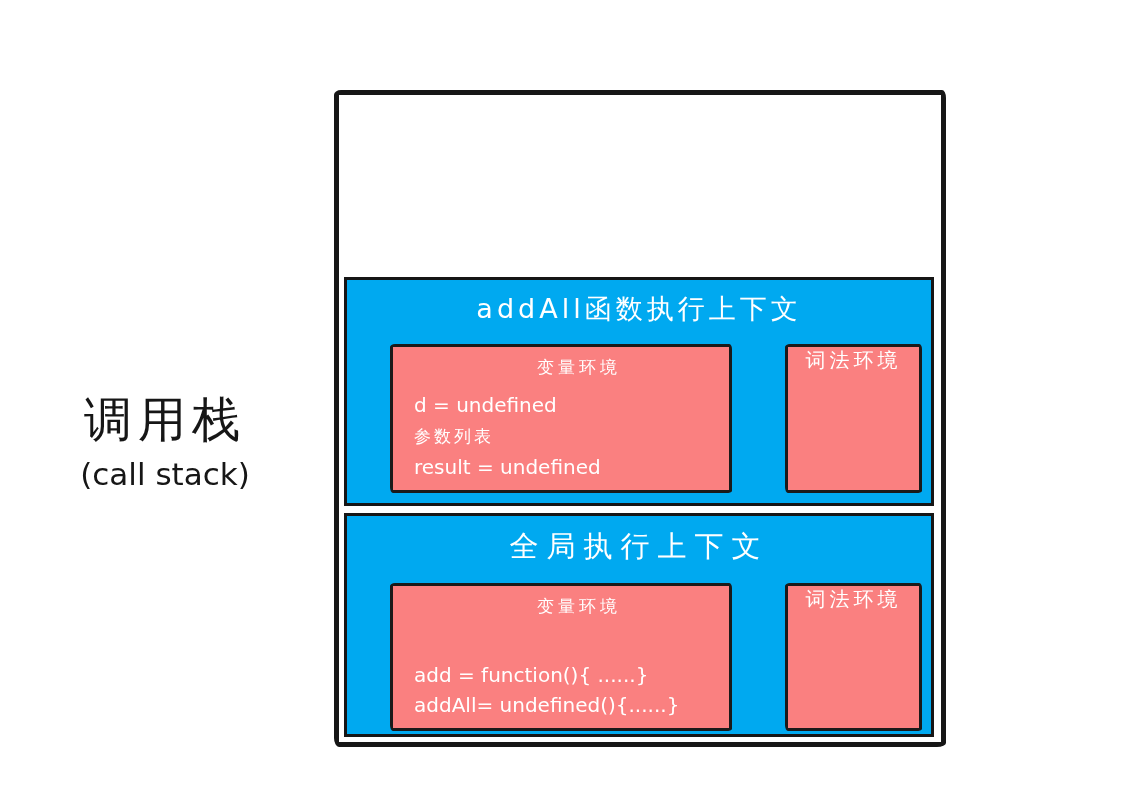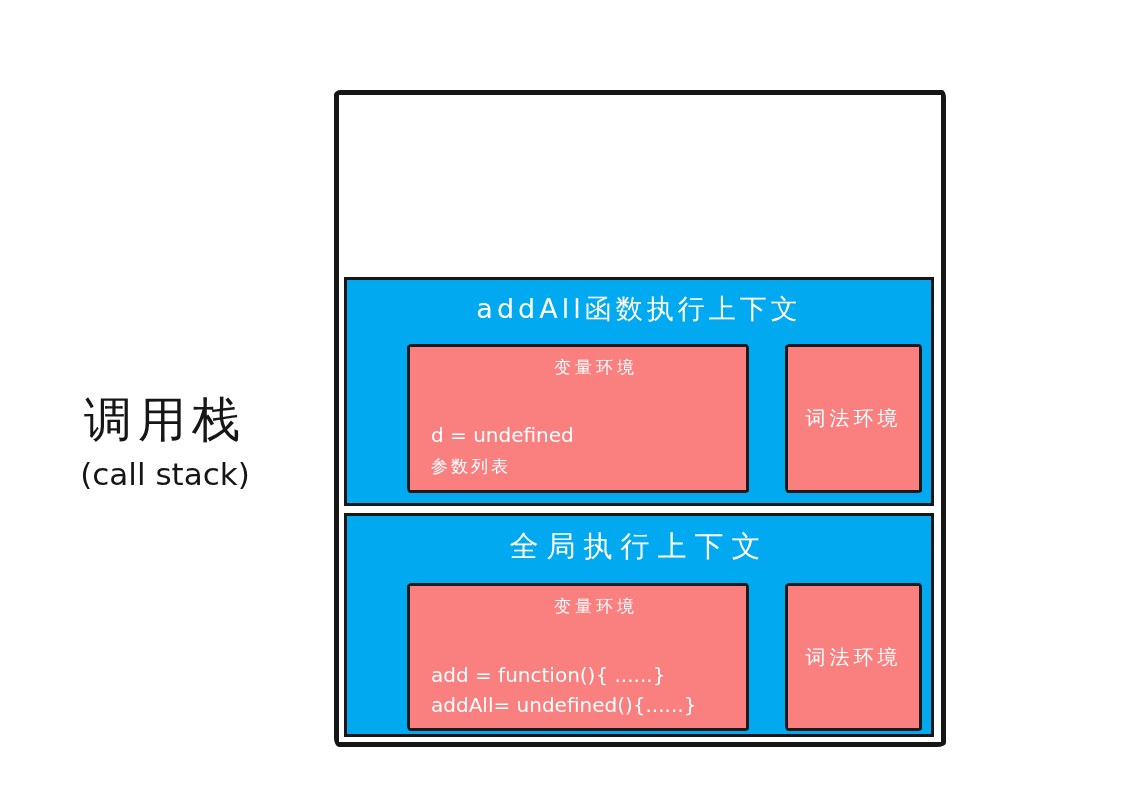--- a/index.html
+++ b/index.html
@@ -53,22 +53,22 @@
   .frame-2 .frame-title{font-size:29px;letter-spacing:8px;}
   
   .env-box{
     position:absolute;
     box-sizing:border-box;
     background:var(--red);
     border:3px solid #1a1a1a;
     border-radius:5px 3px 6px 3px / 3px 5px 2px 6px;
     color:var(--light);
   }
-  .var-env{left:60px;width:342px;padding-left:36px;}
-  .lex-env{left:438px;width:137px;display:flex;align-items:center;justify-content:center;}
+  .var-env{left:43px;width:342px;padding-left:36px;}
+  .lex-env{left:438px;width:137px;display:flex;align-items:flex-start;justify-content:center;}
   .frame-1 .env-box{top:64px;height:149px;}
   .frame-2 .env-box{top:67px;height:148px;}
   .env-title{
     text-align:center;padding-top:9px;
     font-size:17px;letter-spacing:4px;font-weight:500;
   }
   .env-lines{
     position:absolute;left:21px;bottom:8px;right:8px;
   }
   .env-line{
@@ -89,20 +89,21 @@
 
 <div class="outer-box">
 
   <div class="frame frame-1">
     <div class="frame-title">addAll函数执行上下文</div>
     <div class="env-box var-env">
       <div class="env-title">变量环境</div>
       <div class="env-lines">
         <div class="env-line">d = undefined</div>
         <div class="env-line cjk-small">参数列表</div>
+        <div class="env-line">result = undefined</div>
       </div>
     </div>
     <div class="env-box lex-env">
       <div class="lex-title">词法环境</div>
     </div>
   </div>
 
   <div class="frame frame-2">
     <div class="frame-title">全局执行上下文</div>
     <div class="env-box var-env">

